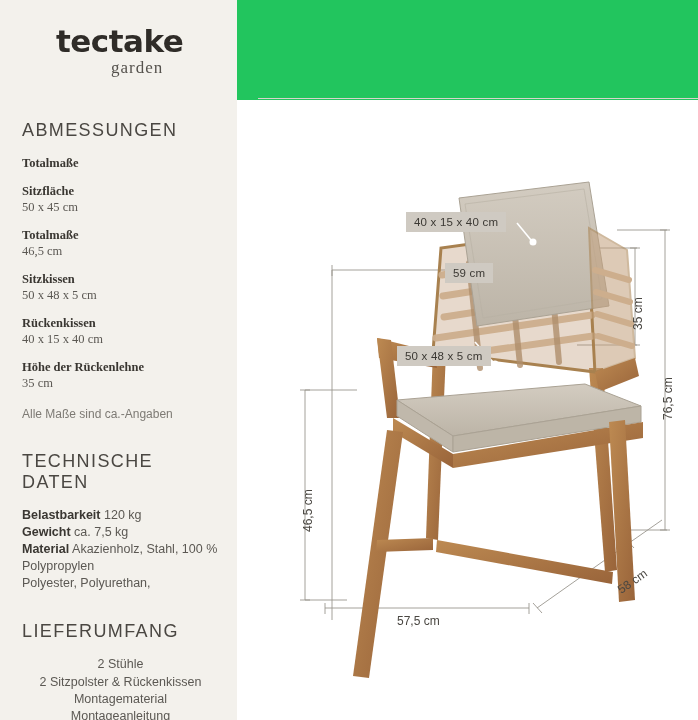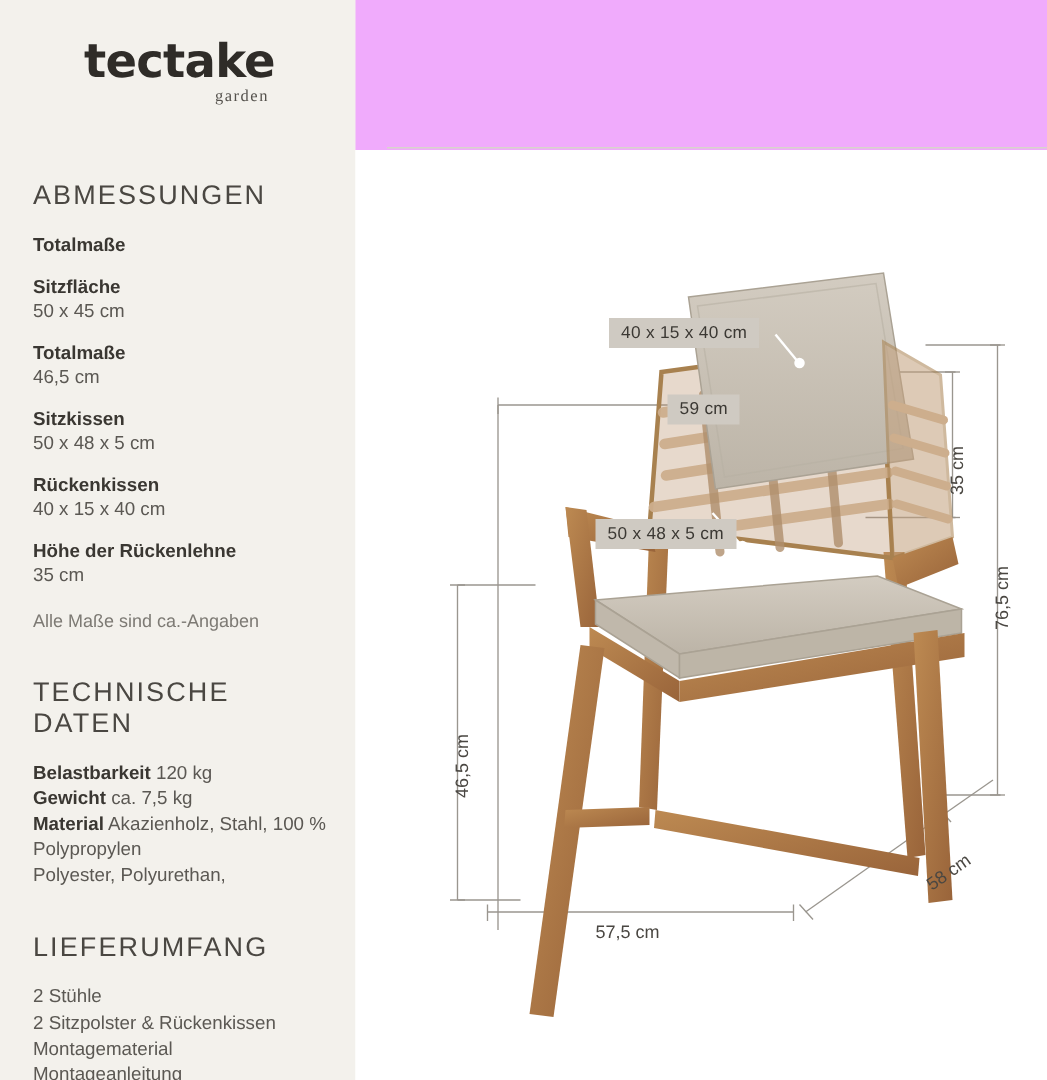--- a/index.html
+++ b/index.html
@@ -15,21 +15,21 @@
     overflow: hidden;
     position: relative;
   }
 
   
   .header {
     position: absolute;
     left: 0; top: 0;
     width: 698px;
     height: 100px;
-    background: #f0abfc;
+    background: #22c55e;
   }
   .header-left {
     position: absolute;
     left: 0; top: 0;
     width: 237px;
     height: 100px;
     background: #f3f1ec;
   }
   .logo-wrap {
     position: absolute;
@@ -40,26 +40,26 @@
   .logo-main {
     font-family: "DejaVu Sans", sans-serif;
     font-size: 31px;
     font-weight: bold;
     letter-spacing: -0.5px;
     color: #2f2c28;
     line-height: 1;
   }
   .logo-sub {
     font-family: "Liberation Serif", serif;
-    font-size: 11px;
+    font-size: 17px;
     color: #55524d;
     letter-spacing: 1px;
     text-align: right;
     margin-top: 2px;
-    margin-right: 4px;
+    margin-right: 20px;
     line-height: 1;
   }
   .header-title {
     position: absolute;
     left: 306px;
     top: 27px;
     font-family: "Liberation Serif", serif;
     font-size: 33px;
     color: #2f2c28;
     letter-spacing: 0.2px;
@@ -92,20 +92,21 @@
     color: #4a4742;
     margin: 0 0 14px 0;
     font-weight: normal;
   }
   .section-head.mt {
     margin-top: 30px;
   }
   .spec-block {
     margin-bottom: 12px;
     line-height: 1.28;
+    font-family: Liberation Serif, serif;
   }
   .spec-label {
     font-size: 12.5px;
     font-weight: bold;
     color: #3a3732;
   }
   .spec-value {
     font-size: 12.5px;
     color: #5b5853;
   }
@@ -121,20 +122,21 @@
     line-height: 1.35;
   }
   .tech-line b {
     color: #3a3732;
     text-align: center;
   }
   .delivery-line {
     font-size: 12.5px;
     color: #5b5853;
     line-height: 1.38;
+    text-align: center;
   }
 
   
   .figure {
     position: absolute;
     left: 237px;
     top: 100px;
     width: 461px;
     height: 620px;
     background: #ffffff;

